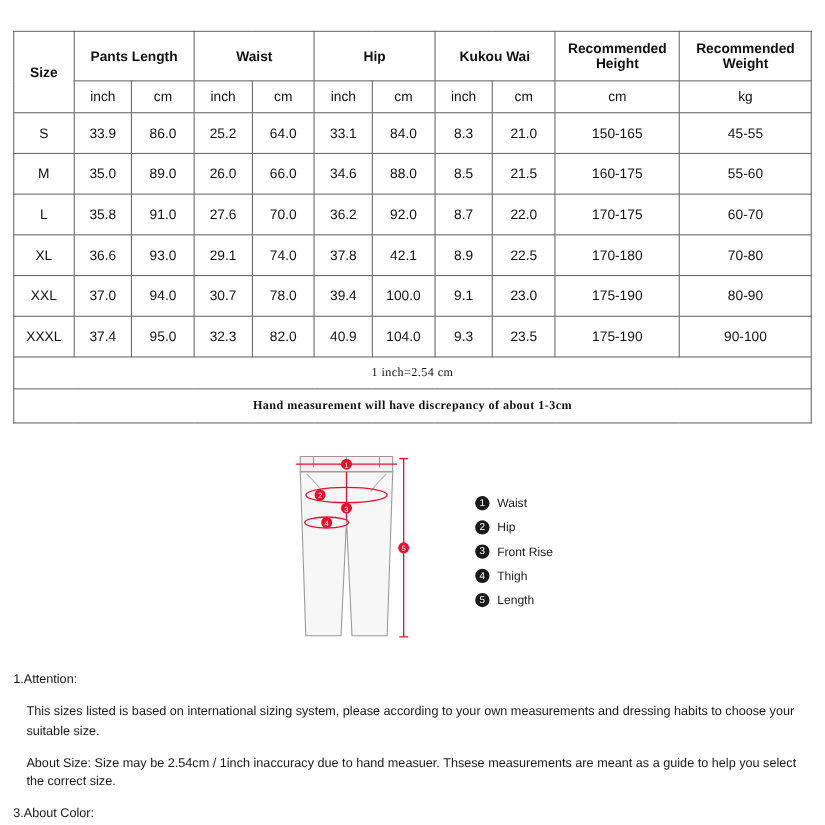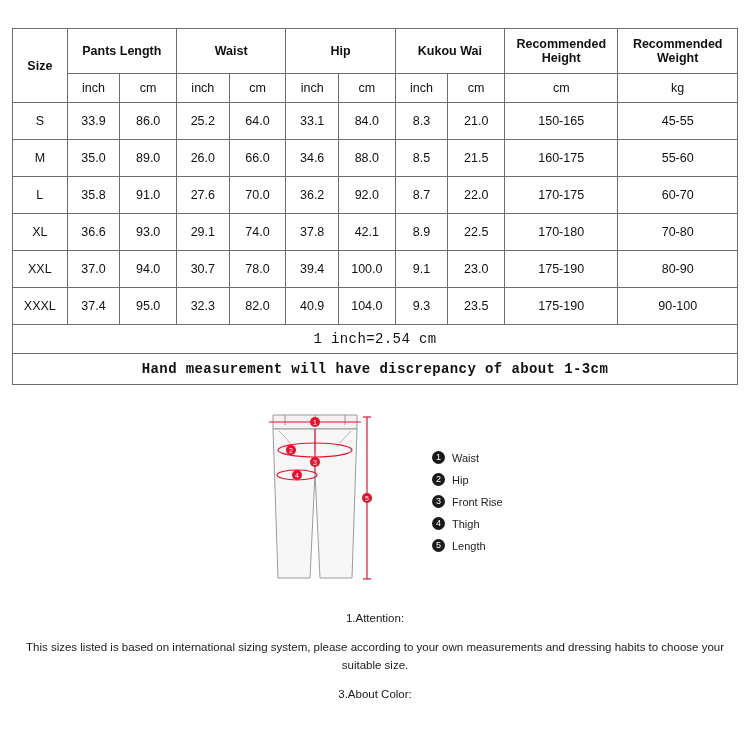--- a/index.html
+++ b/index.html
@@ -53,22 +53,22 @@
   }
   td.data-cell {
     height: 36px;
     font-size: 13px;
   }
   td.size-cell {
     font-size: 13px;
   }
   tr.note-row td {
     height: 28px;
-    font-family: Liberation Mono, monospace;
-    font-size: 14px;
+    font-family: Liberation Serif, serif;
+    font-size: 11px;
     letter-spacing: 0.4px;
     font-weight: normal;
   }
   tr.note-row.bold td {
     font-weight: bold;
     height: 30px;
   }
 
   
   .diagram-section {
@@ -117,21 +117,20 @@
     position: absolute;
     left: 12px;
     top: 610px;
     width: 726px;
     font-size: 11.5px;
     line-height: 1.5;
     color: #1a1a1a;
   }
   .notes .blk {
     margin-bottom: 8px;
-    text-align: center;
   }
   .notes .hdr {
     margin: 0;
   }
   .notes p {
     margin: 12px;
   }
 </style>
 </head>
 <body>
@@ -323,18 +322,19 @@
     </div>
   </div>
 </div>
 
 <div class="notes">
   <div class="blk">
     <p class="hdr">1.Attention:</p>
     <p>This sizes listed is based on international sizing system, please according to your own measurements and dressing habits to choose your suitable size.</p>
   </div>
   <div class="blk">
+    <p>About Size: Size may be 2.54cm / 1inch inaccuracy due to hand measuer. Thsese measurements are meant as a guide to help you select the correct size.</p>
   </div>
   <div class="blk">
     <p class="hdr">3.About Color:</p>
 
   </div>
 </div>
 
 </body></html>

